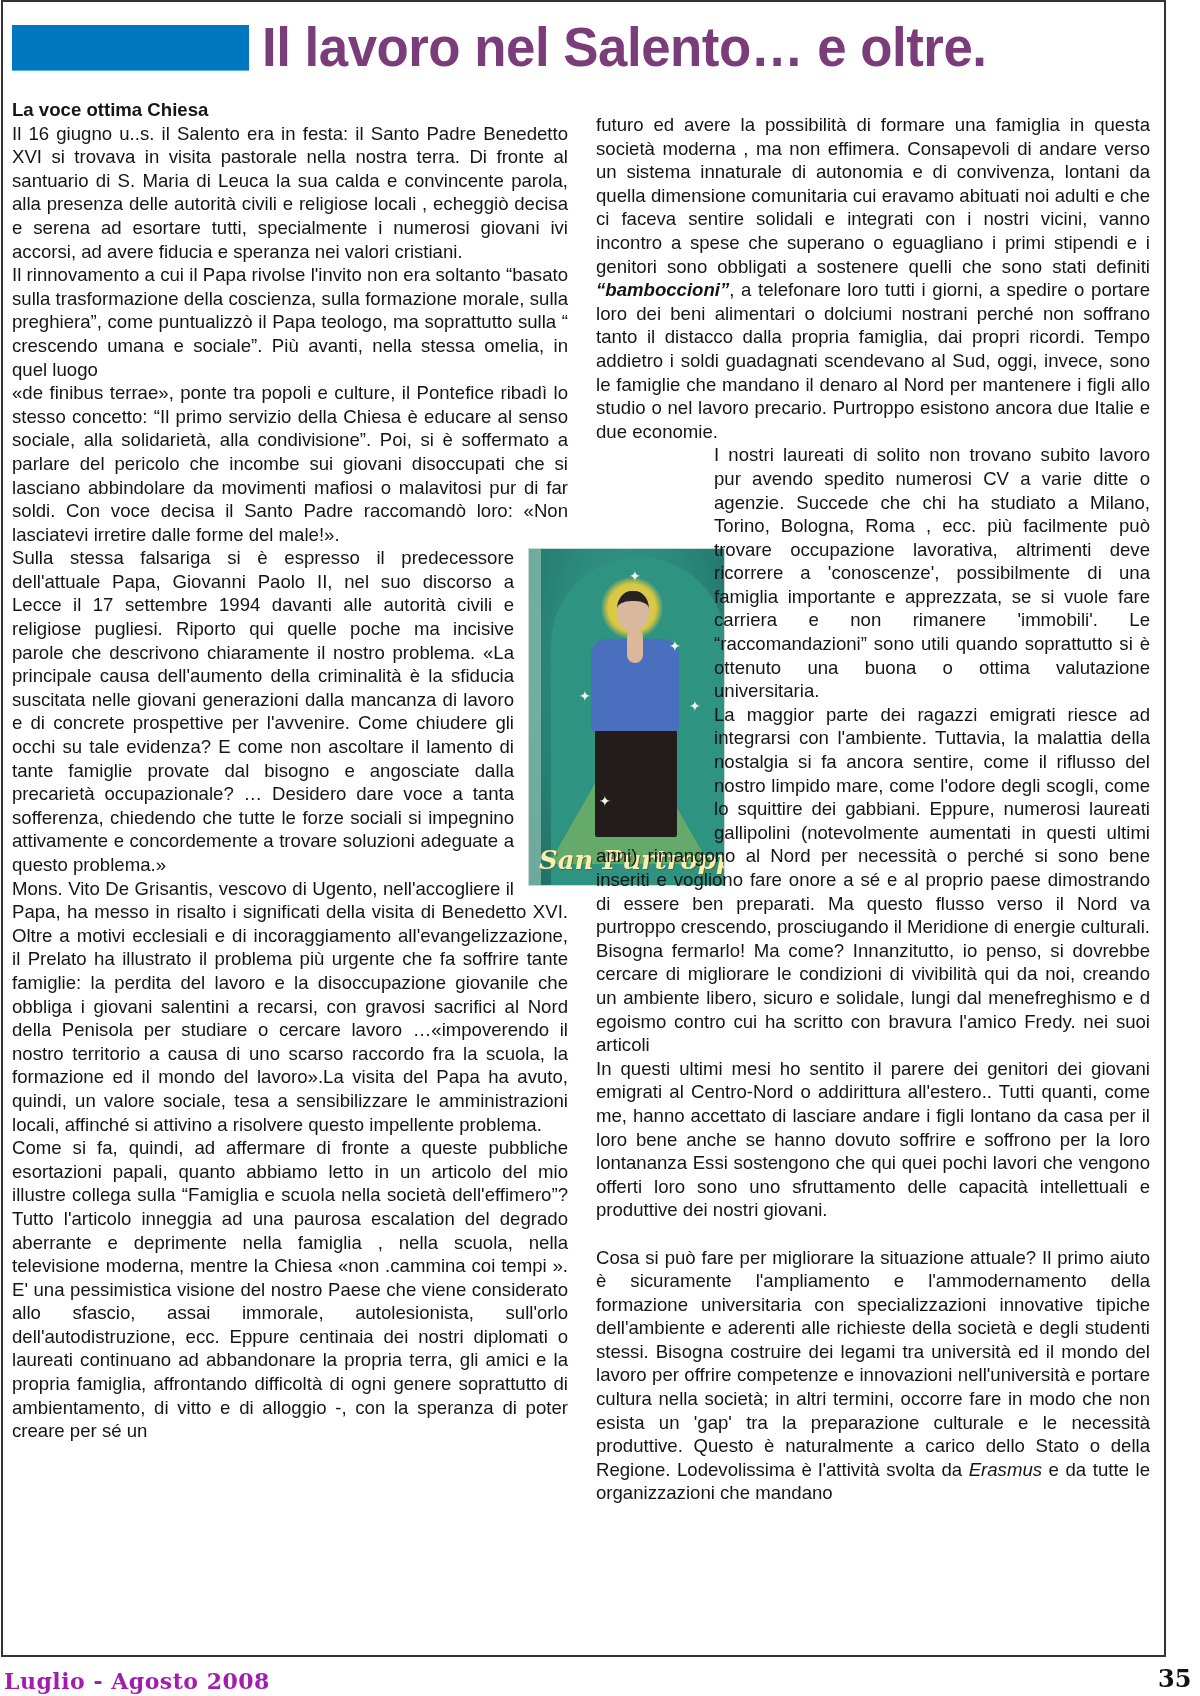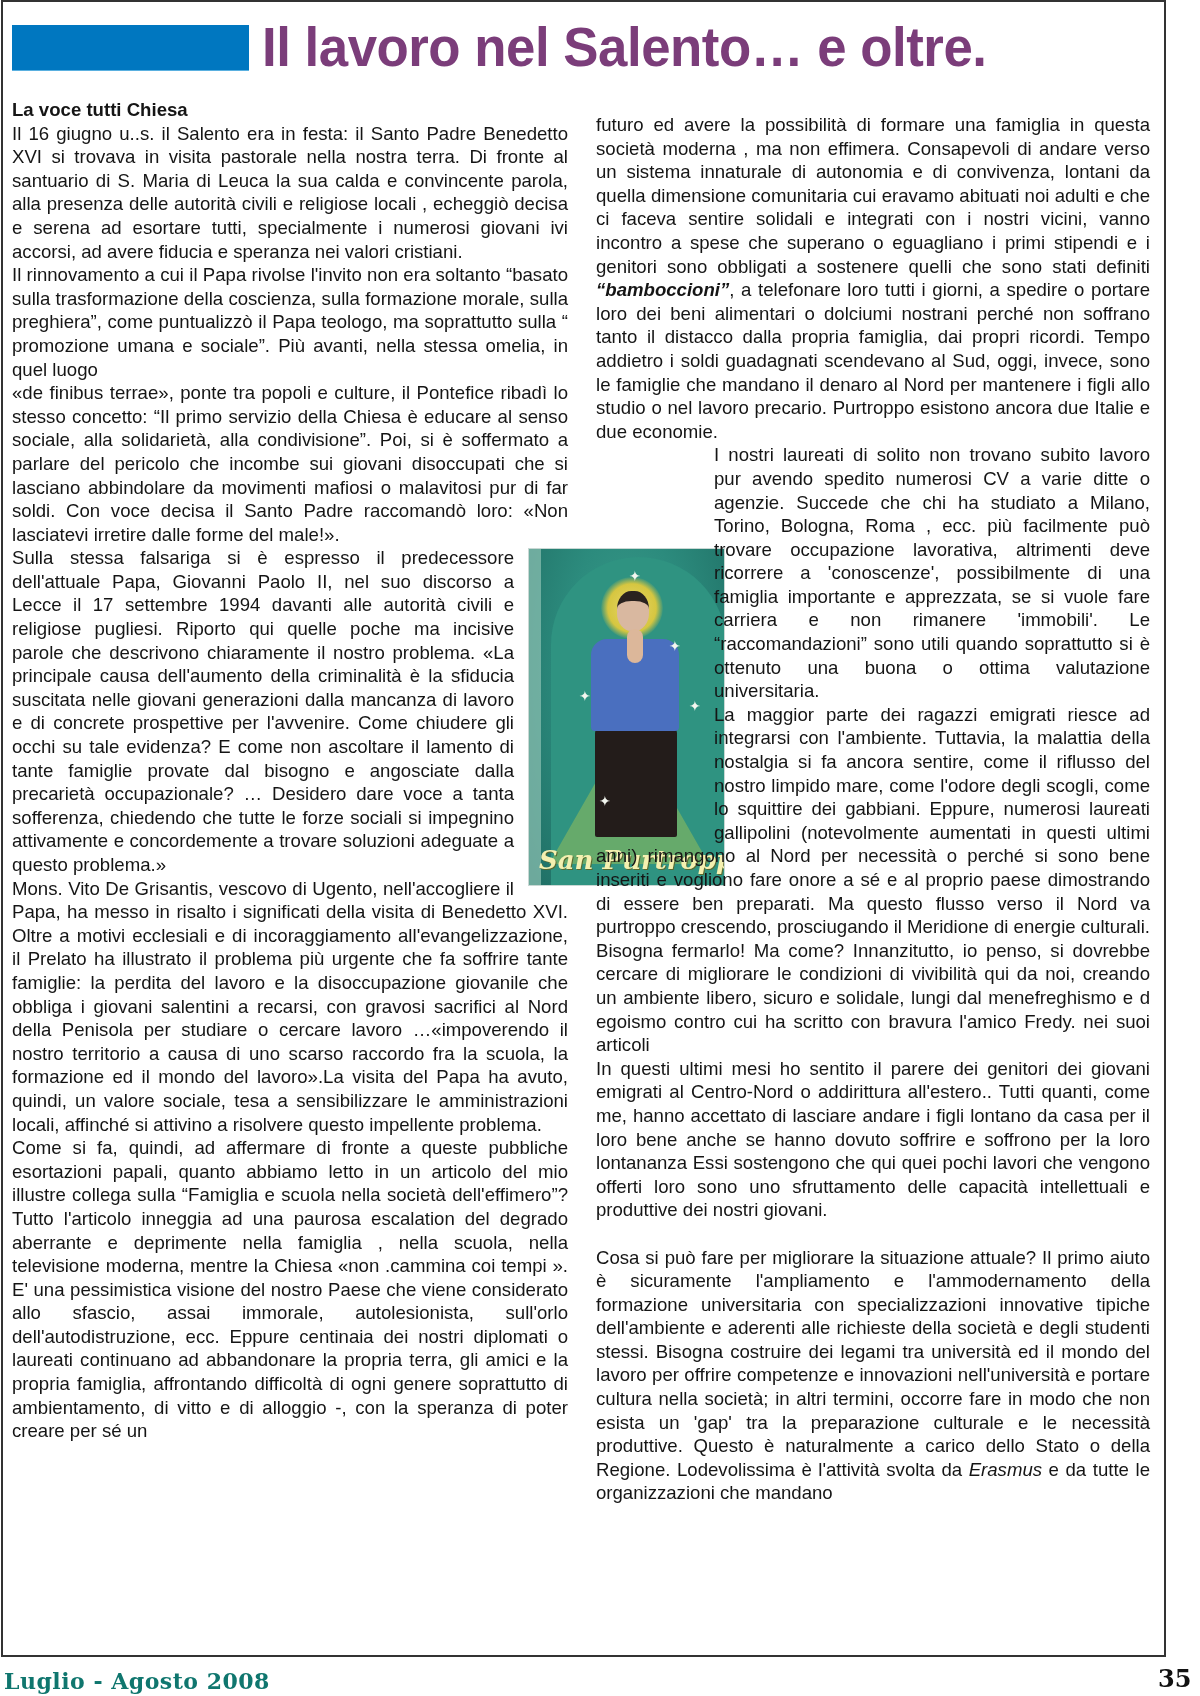--- a/index.html
+++ b/index.html
@@ -38,38 +38,38 @@
                     border-radius: 16px 16px 4px 4px; background: #4a6fbf; }
   .img-box .hands { position: absolute; left: 98px; top: 80px; width: 16px; height: 34px; border-radius: 8px;
                     background: #dcb79a; }
   .img-box .skirt { position: absolute; left: 66px; top: 178px; width: 82px; height: 110px;
                     border-radius: 6px 6px 2px 2px; background: #231c1a; }
   .img-box .star { position: absolute; color: #f3f6ef; font-size: 14px; line-height: 14px; }
   .caption { position: absolute; left: 10px; top: 300px; width: 180px; text-align: center;
              font-family: "DejaVu Serif", serif; font-style: italic; font-weight: bold;
              font-size: 26px; color: #f4f0b0; text-shadow: 1px 1px 0 #5a6a30; white-space: nowrap; }
   .footer-date { position: absolute; left: 4px; top: 1668px; font-family: "DejaVu Serif", serif;
-                 font-weight: bold; font-size: 22px; letter-spacing: 0.5px; color: #0f766e; }
+                 font-weight: bold; font-size: 22px; letter-spacing: 0.5px; color: #a21caf; }
   .page-num { position: absolute; left: 1158px; top: 1664px; font-family: "DejaVu Serif", serif;
               font-weight: bold; font-size: 24px; color: #111; }
   .bold-italic { font-weight: bold; font-style: italic; }
   .italic { font-style: italic; margin-top: 14px; }
 </style>
 </head>
 <body>
 
 <div class="frame"></div>
 
 <div class="title-bar"></div>
 <h1 class="title">Il lavoro nel Salento… e oltre.</h1>
 
 <div class="col col-left">
-  <p class="heading">La voce tutti Chiesa</p>
+  <p class="heading">La voce ottima Chiesa</p>
   <p>Il 16 giugno u..s. il Salento era in festa: il Santo Padre Benedetto XVI si trovava in visita pastorale nella nostra terra. Di fronte al santuario di S. Maria di Leuca la sua calda e convincente parola, alla presenza delle autorità civili e religiose locali , echeggiò decisa e serena ad esortare tutti, specialmente i numerosi giovani ivi accorsi, ad avere fiducia e speranza nei valori cristiani.</p>
-  <p>Il rinnovamento a cui il Papa rivolse l'invito non era soltanto “basato sulla trasformazione della coscienza, sulla formazione morale, sulla preghiera”, come puntualizzò  il Papa teologo,  ma soprattutto sulla “ promozione umana e sociale”. Più avanti, nella stessa omelia, in quel luogo</p>
+  <p>Il rinnovamento a cui il Papa rivolse l'invito non era soltanto “basato sulla trasformazione della coscienza, sulla formazione morale, sulla preghiera”, come puntualizzò  il Papa teologo,  ma soprattutto sulla “ crescendo umana e sociale”. Più avanti, nella stessa omelia, in quel luogo</p>
   <p>«de finibus terrae», ponte tra popoli e culture,  il Pontefice ribadì lo stesso concetto: “Il primo servizio della Chiesa è educare al senso sociale, alla solidarietà, alla condivisione”. Poi, si è soffermato a parlare del pericolo che incombe sui giovani disoccupati che si lasciano abbindolare da movimenti mafiosi o malavitosi pur di far soldi. Con voce decisa il Santo Padre  raccomandò loro: «Non lasciatevi irretire dalle forme del male!».</p>
   <div class="figure figure-left" style="margin-right:-158px; margin-top:2px;">
     <div class="img-box">
       <div class="border-l"></div>
       <div class="arch"></div>
       <div class="rays"></div>
       <div class="halo"></div>
       <div class="skirt"></div>
       <div class="shirt"></div>
       <div class="head"></div>

